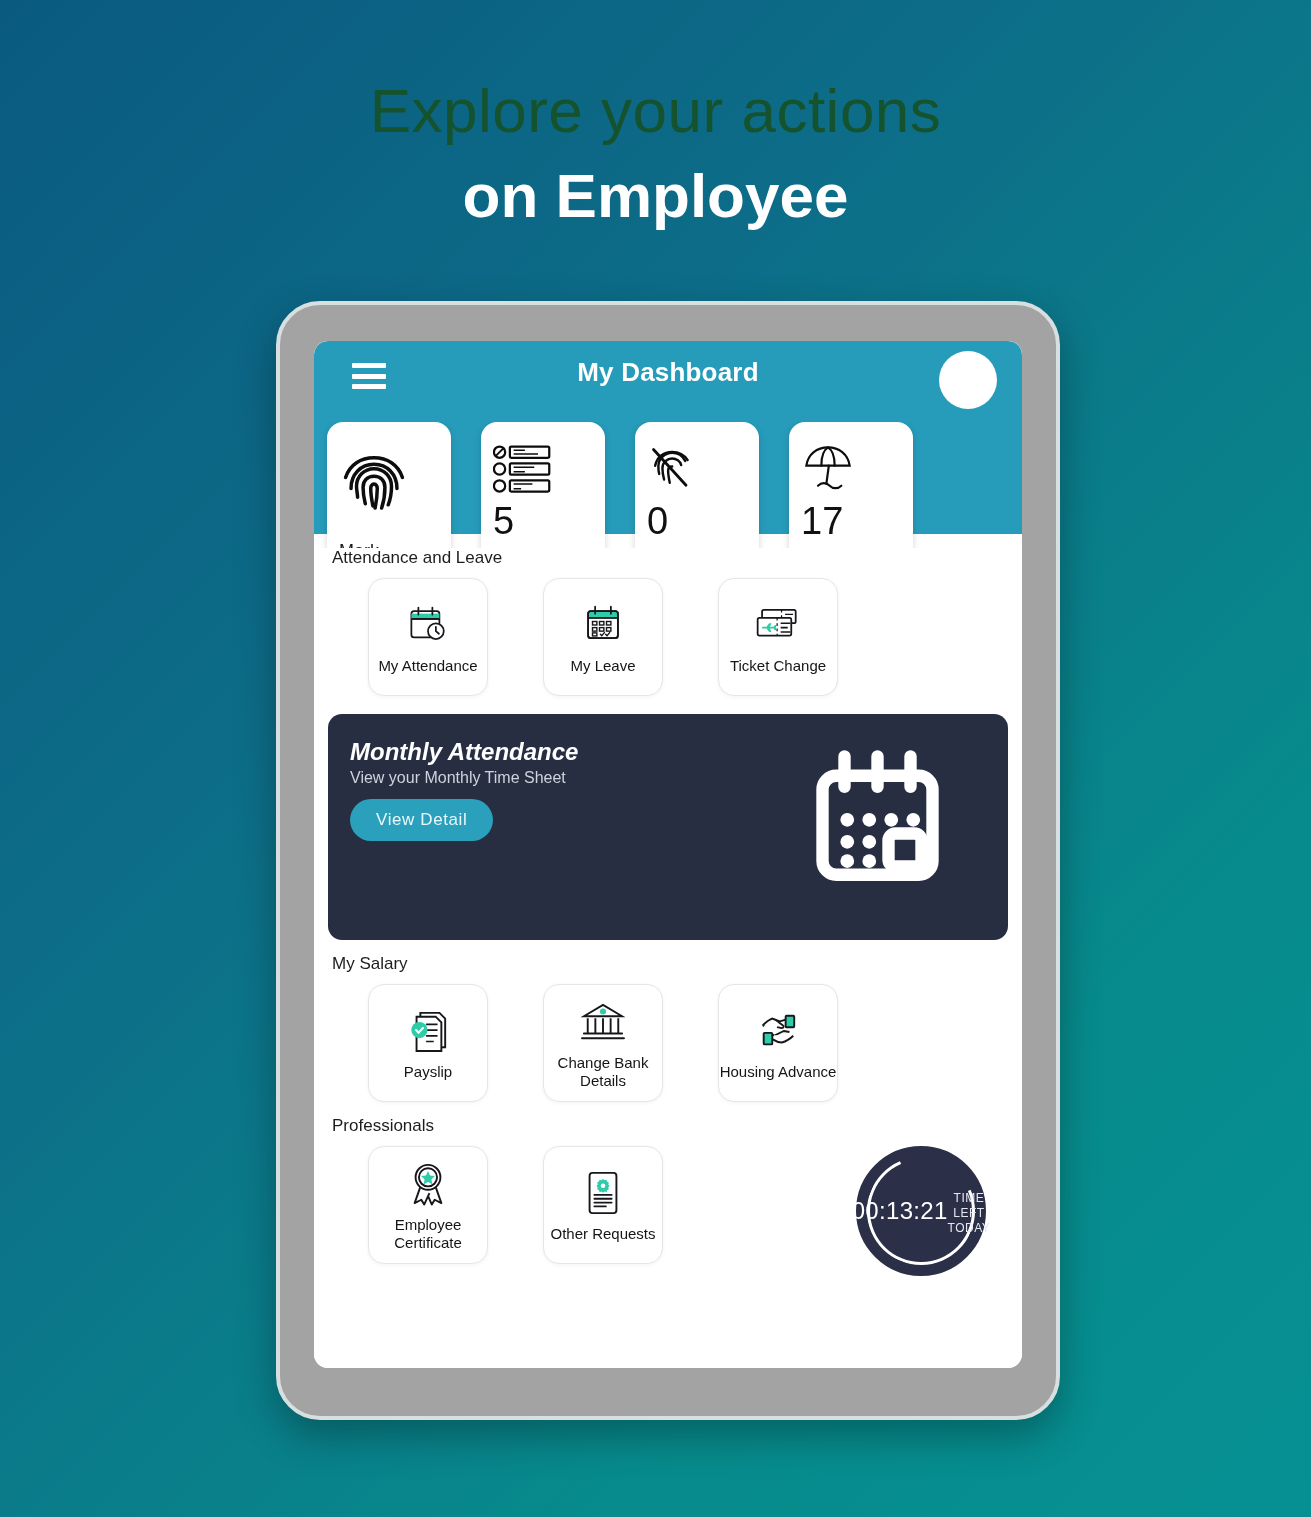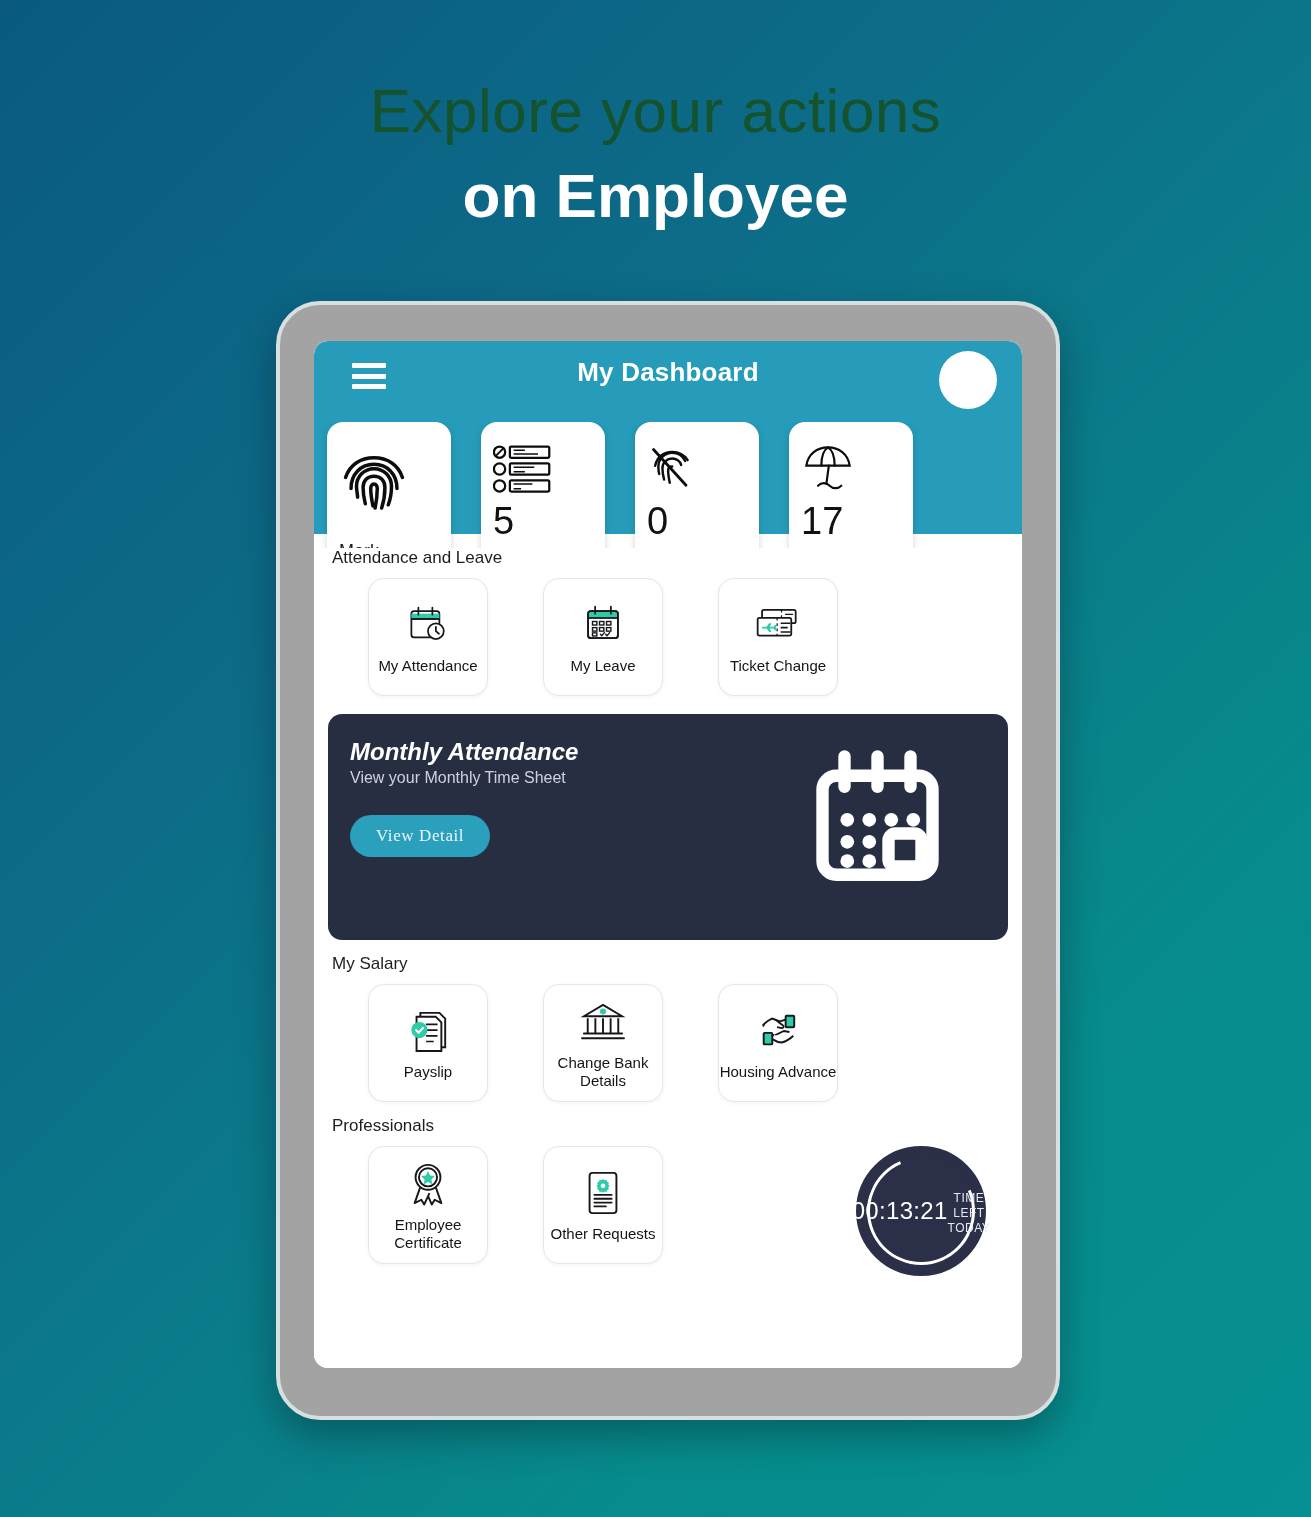--- a/index.html
+++ b/index.html
@@ -133,26 +133,26 @@
     background: #282e42;
     border-radius: 14px;
     height: 226px;
     position: relative;
     padding: 24px 22px;
     cursor: pointer;
   }
   .banner-title { font-size: 24px; font-weight: 700; color: #ffffff; font-style: italic; }
   .banner-sub { font-size: 16px; color: #cdd3dd; margin-top: 3px; }
   .banner-btn {
-    margin-top: 28px;
+    margin-top: 12px;
     display: inline-block;
     background: #2aa0bc; color: #eaf7fb;
     border: none; border-radius: 22px;
     padding: 11px 26px;
-    font-size: 17px; font-family: Liberation Serif, serif; letter-spacing: 0.6px;
+    font-size: 17px; font-family: Liberation Sans, sans-serif; letter-spacing: 0.6px;
     cursor: pointer;
   }
   .banner-art {
     position: absolute; right: 48px; top: 34px;
   }
 
   
   .timer-wrap { position: absolute; right: 36px; top: 10px; }
   .timer {
     width: 130px; height: 130px; border-radius: 50%;

